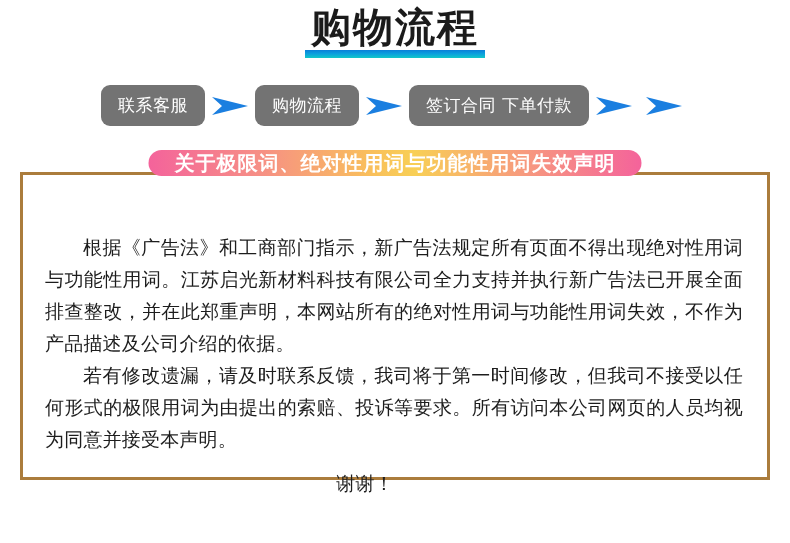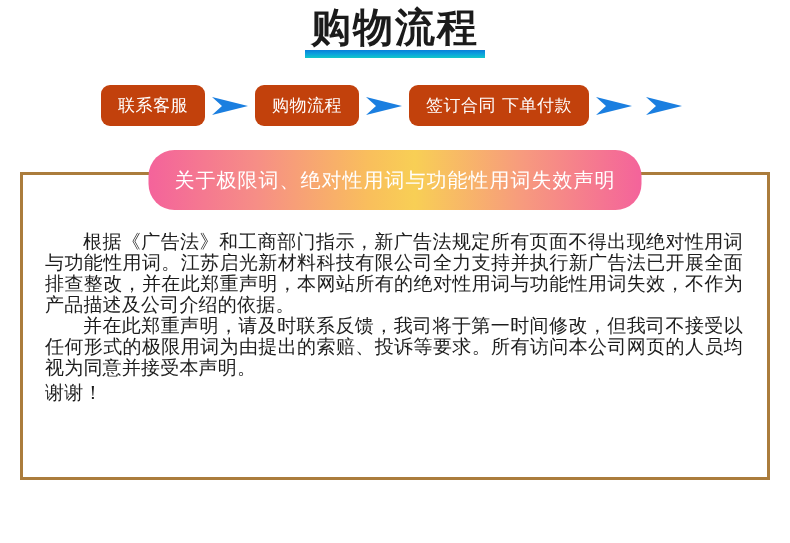--- a/index.html
+++ b/index.html
@@ -42,21 +42,21 @@
   .steps-row {
     margin-top: 27px;
     display: flex;
     align-items: center;
     justify-content: center;
     gap: 0px;
     padding: 0 14px;
     box-sizing: border-box;
   }
   .step-chip {
-    background: #c2410c;
+    background: #737373;
     color: #ffffff;
     font-size: 17px;
     line-height: 1;
     font-weight: 500;
     border-radius: 9px;
     padding: 12px 17px;
     white-space: nowrap;
     letter-spacing: 0.5px;
   }
   .step-arrow {
@@ -84,45 +84,45 @@
     transform: translateX(-50%);
     background: linear-gradient(to right,
         #f4639b 0%,
         #f68e86 22%,
         #f9bf5c 45%,
         #f8cf55 54%,
         #f79a7e 76%,
         #f4639b 100%);
     color: #ffffff;
     font-size: 20px;
-    font-weight: 400;
+    font-weight: 700;
     line-height: 1;
-    padding: 20px 26px;
+    padding: 3px 26px;
     border-radius: 26px;
     white-space: nowrap;
     letter-spacing: 1px;
   }
   .statement-body {
     padding: 56px 24px 0 22px;
     box-sizing: border-box;
   }
   .statement-body p {
     margin: 0;
     font-size: 19px;
-    line-height: 21px;
+    line-height: 32px;
     color: #1d1d1d;
     text-align: justify;
     text-justify: inter-ideograph;
     letter-spacing: 0.2px;
   }
   .statement-body p.indent { text-indent: 2em; }
   .statement-body p.thanks {
-    text-align: left;
+    text-align: center;
     padding-right: 58px;
-    margin-top: 4px;
+    margin-top: 12px;
   }
 </style>
 </head>
 <body>
 
 <div class="page-title-wrap">
   <div class="page-title">购物流程</div>
   <div class="title-underline"></div>
 </div>
 
@@ -161,17 +161,17 @@
 
 
 </div>
 
 <div class="statement">
 
   <div class="statement-banner">关于极限词、绝对性用词与功能性用词失效声明</div>
 
   <div class="statement-body">
     <p class="indent">根据《广告法》和工商部门指示，新广告法规定所有页面不得出现绝对性用词与功能性用词。江苏启光新材料科技有限公司全力支持并执行新广告法已开展全面排查整改，并在此郑重声明，本网站所有的绝对性用词与功能性用词失效，不作为产品描述及公司介绍的依据。</p>
-    <p class="indent">并在此郑重声明，请及时联系反馈，我司将于第一时间修改，但我司不接受以任何形式的极限用词为由提出的索赔、投诉等要求。所有访问本公司网页的人员均视为同意并接受本声明。</p>
+    <p class="indent">若有修改遗漏，请及时联系反馈，我司将于第一时间修改，但我司不接受以任何形式的极限用词为由提出的索赔、投诉等要求。所有访问本公司网页的人员均视为同意并接受本声明。</p>
     <p class="thanks">谢谢！</p>
   </div>
 
 </div>
 
 </body></html>

